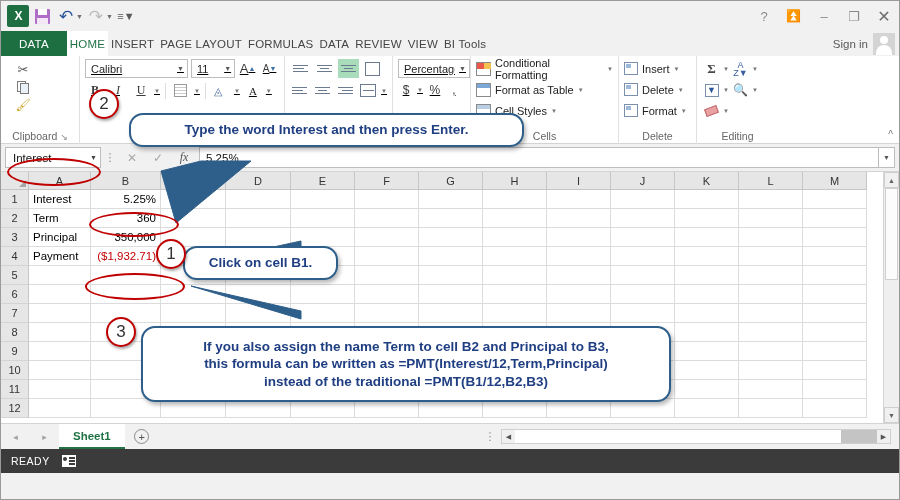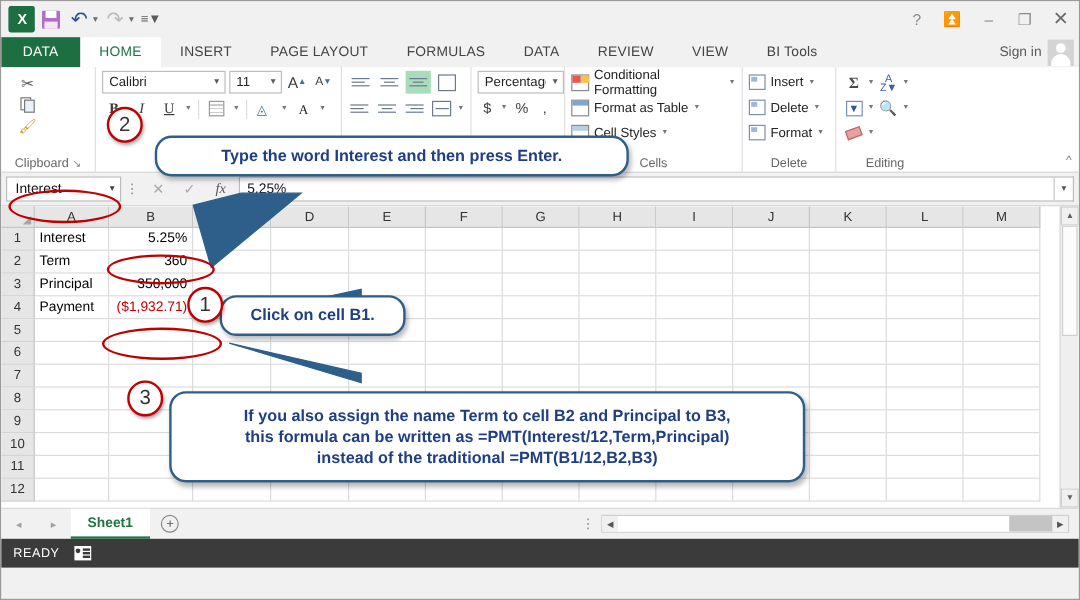--- a/index.html
+++ b/index.html
@@ -52,21 +52,21 @@
   .win-btn {
     width: 30px; height: 28px; display: flex; align-items: center;
     justify-content: center; color: #8a8a8a; font-size: 13px;
   }
   .win-btn.close { font-size: 16px; color: #6d6d6d; }
   .ribbon-disp { font-size: 12px; color: #9d9d9d; }
 
   
   .tabs { height: 25px; display: flex; align-items: flex-end; background: #f1f1f1; position: relative; }
   .tab {
-    height: 25px; padding: 0 16px; display: flex; align-items: center;
+    height: 25px; padding: 0 3px; display: flex; align-items: center;
     font-size: 11.5px; color: #444; letter-spacing: .2px;
   }
   .tab.file { background: #1d6f42; color: #fff; padding: 0 18px; height: 25px; }
   .tab.active { background: #fff; color: #217346; }
   .signin {
     margin-left: auto; display: flex; align-items: center; gap: 5px;
     padding-right: 4px; height: 25px;
   }
   .signin-txt { font-size: 11.5px; color: #5a5a5a; }
   .avatar {
@@ -111,21 +111,21 @@
   .scissors { font-size: 13px; color: #5b5b5b; }
   .copy-ico { width:13px;height:13px;position:relative;}
   .copy-ico i { position:absolute; width:9px;height:11px;border:1px solid #7a7a7a; background:#fff; display:block;}
   .copy-ico i:nth-child(1){left:0;top:0;}
   .copy-ico i:nth-child(2){left:3px;top:2px;background:#eaf1f8;}
   .brush { font-size:12px; color:#c9a227;}
   .mini-caret { font-size: 6px; color: #777; }
 
   
   .fontg { width: 205px; }
-  .frow { display: flex; align-items: center; gap: 3px; margin-bottom: 3px; }
+  .frow { display: flex; align-items: center; gap: 3px; margin-bottom: 3px; text-decoration: underline; }
   .combo {
     height: 19px; border: 1px solid #bdbdbd; background: #fff;
     display: flex; align-items: center; padding: 0 3px 0 5px;
     font-size: 11px; color: #222;
   }
   .combo .cv { flex: 1; white-space: nowrap; overflow: hidden; }
   .combo .cc { font-size: 7px; color: #5b5b5b; padding-left: 4px; }
   .font-name { width: 108px; }
   .font-size { width: 46px; }
   .btn-sq {

